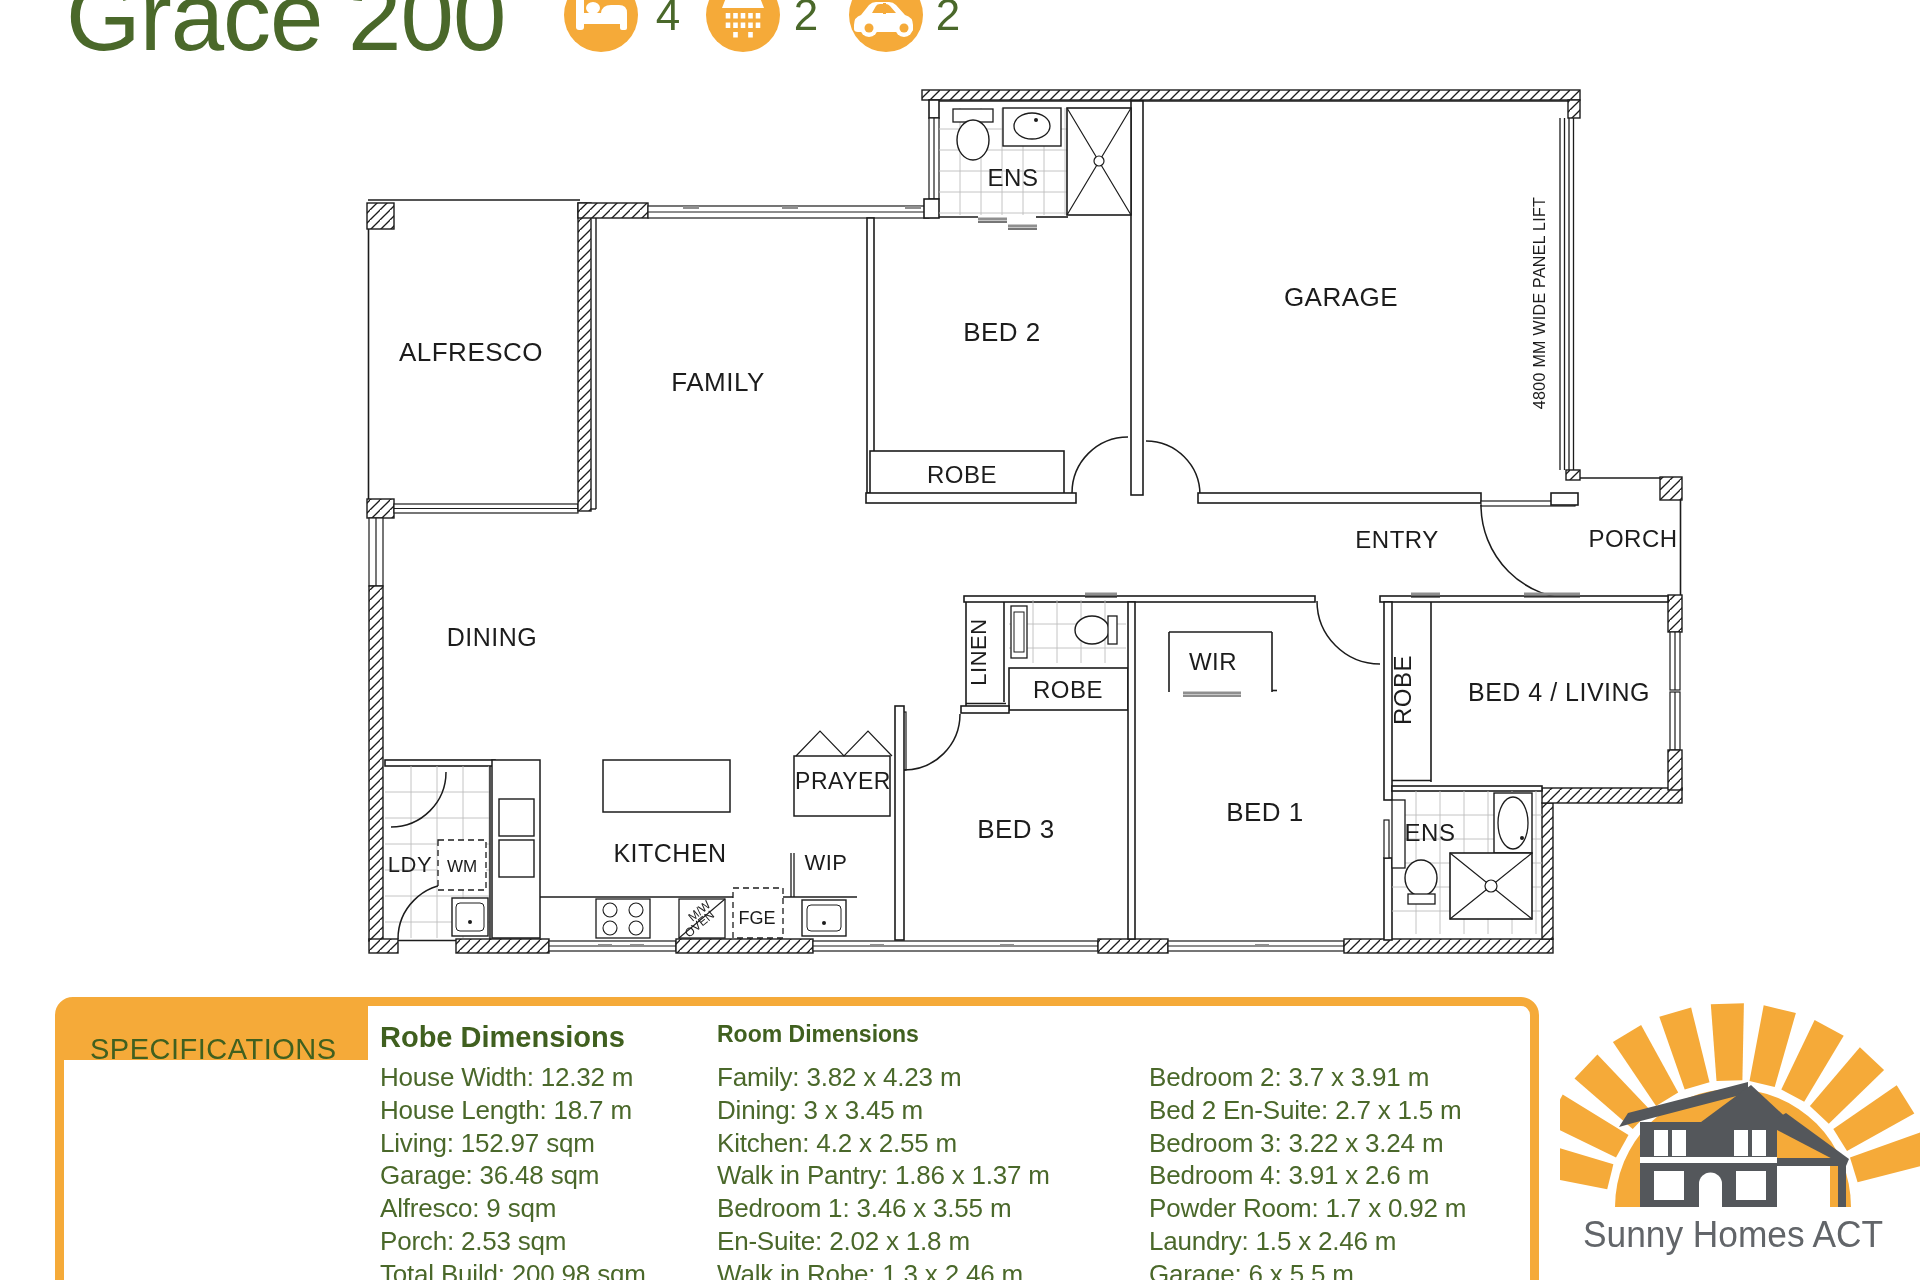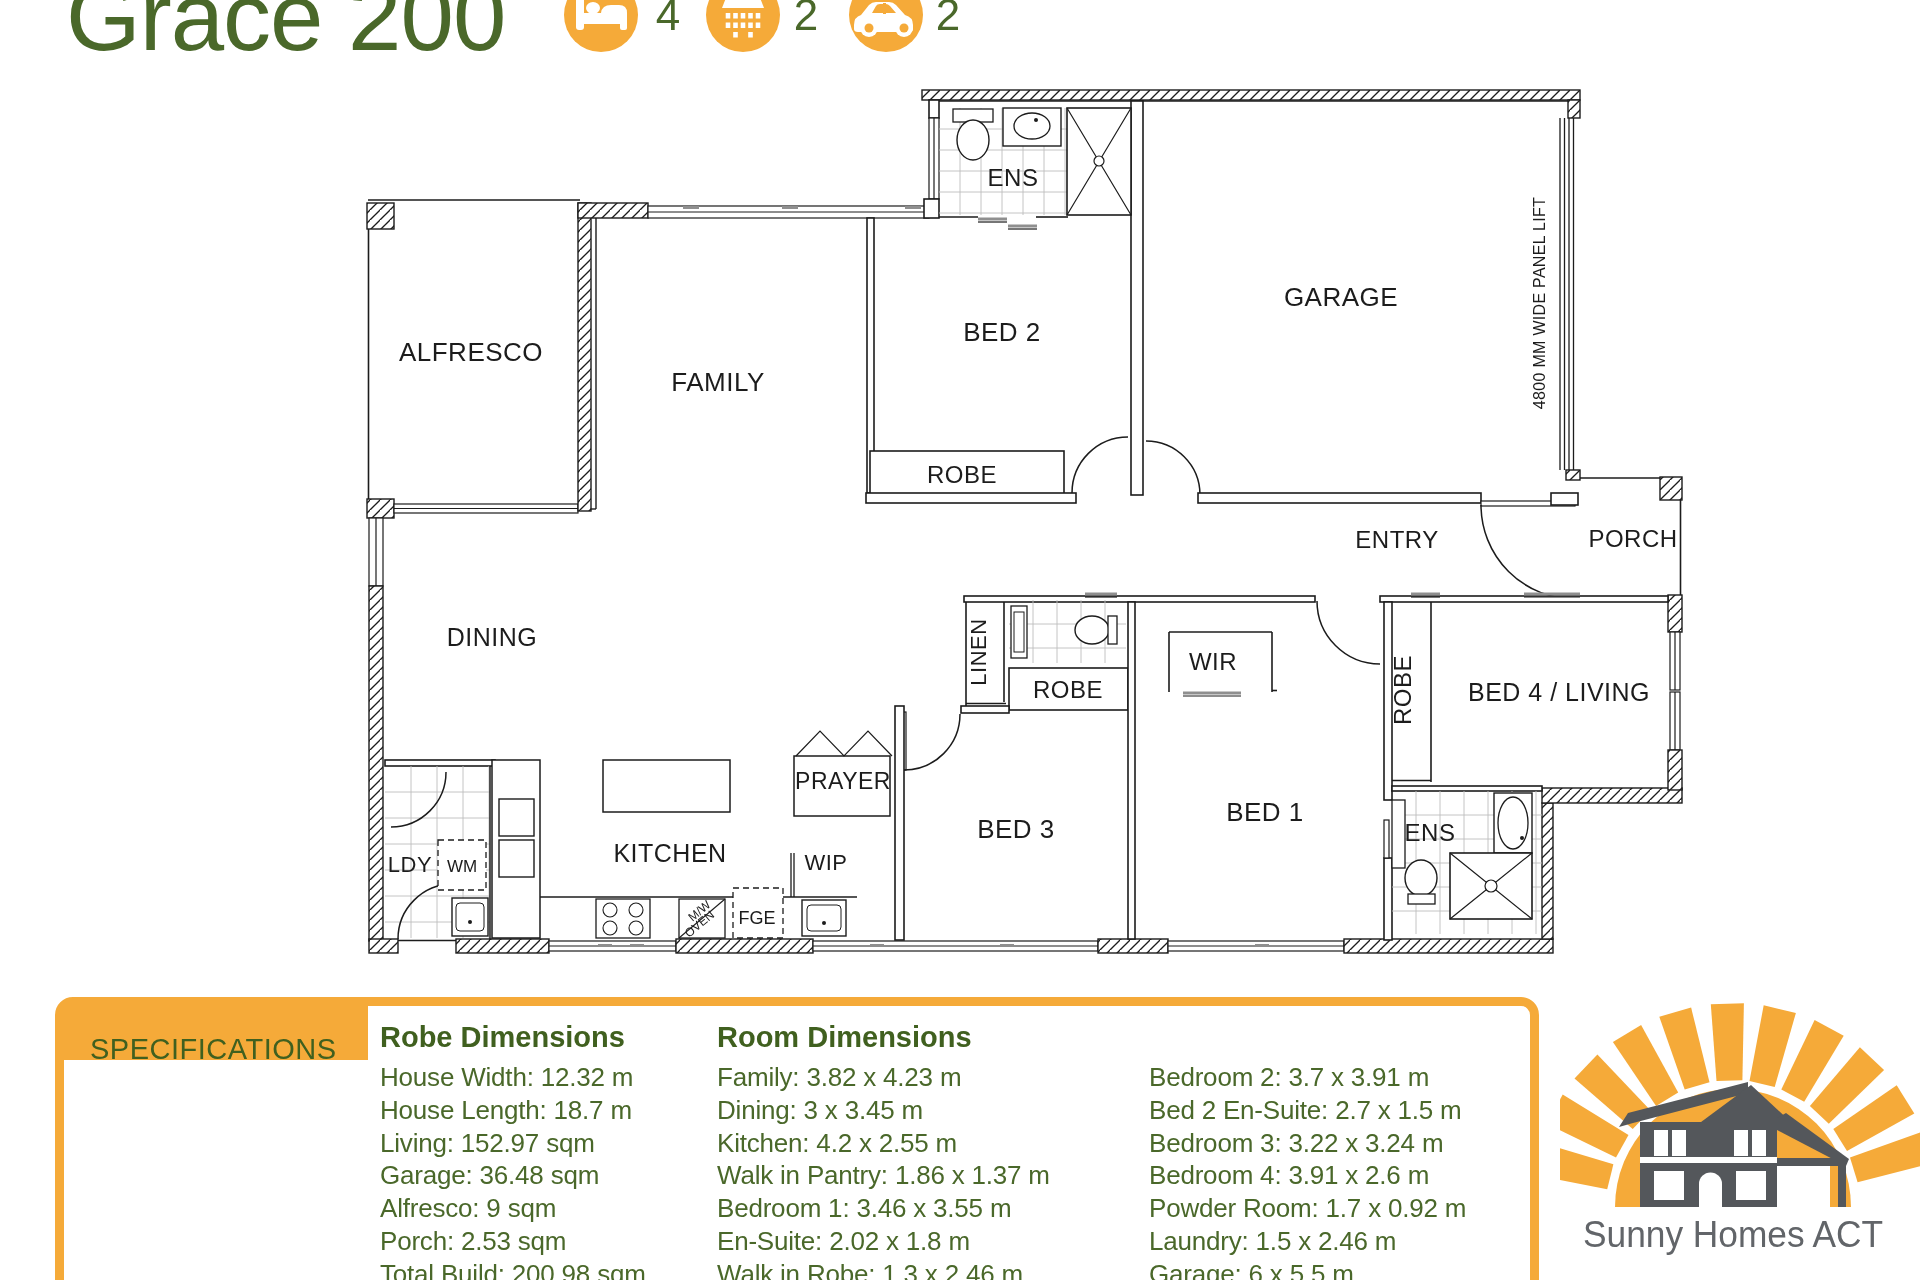--- a/index.html
+++ b/index.html
@@ -410,21 +410,21 @@
 </svg>
 
 <div style="position:absolute;left:55px;top:997px;width:1466px;height:300px;border:9px solid #f5aa39;border-radius:18px"></div>
 
 <div style="position:absolute;left:64px;top:1004px;width:304px;height:56px;background:#f5aa39"></div>
 
 <div style="position:absolute;left:90px;top:1033px;font-family:'Liberation Sans',sans-serif;font-size:29px;color:#40601f;letter-spacing:0.5px">SPECIFICATIONS</div>
 
 <div style="position:absolute;left:380px;top:1021px;font-family:'Liberation Sans',sans-serif;font-size:29px;font-weight:bold;color:#40601f">Robe Dimensions</div>
 
-<div style="position:absolute;left:717px;top:1021px;font-family:'Liberation Sans',sans-serif;font-size:29px;font-weight:bold;color:#40601f">Room Dimensions</div>
+<div style="position:absolute;left:717px;top:1021px;font-family:'Liberation Sans',sans-serif;font-size:23px;font-weight:bold;color:#40601f">Room Dimensions</div>
 
 <div style="position:absolute;left:380px;top:1061px;font-family:'Liberation Sans',sans-serif;font-size:26px;line-height:32.8px;letter-spacing:-0.2px;color:#4a682a">House Width: 12.32 m<br>House Length: 18.7 m<br>Living: 152.97 sqm<br>Garage: 36.48 sqm<br>Alfresco: 9 sqm<br>Porch: 2.53 sqm<br>Total Build: 200.98 sqm</div>
 
 <div style="position:absolute;left:717px;top:1061px;font-family:'Liberation Sans',sans-serif;font-size:26px;line-height:32.8px;letter-spacing:-0.2px;color:#4a682a">Family: 3.82 x 4.23 m<br>Dining: 3 x 3.45 m<br>Kitchen: 4.2 x 2.55 m<br>Walk in Pantry: 1.86 x 1.37 m<br>Bedroom 1: 3.46 x 3.55 m<br>En-Suite: 2.02 x 1.8 m<br>Walk in Robe: 1.3 x 2.46 m</div>
 
 <div style="position:absolute;left:1149px;top:1061px;font-family:'Liberation Sans',sans-serif;font-size:26px;line-height:32.8px;letter-spacing:-0.2px;color:#4a682a">Bedroom 2: 3.7 x 3.91 m<br>Bed 2 En-Suite: 2.7 x 1.5 m<br>Bedroom 3: 3.22 x 3.24 m<br>Bedroom 4: 3.91 x 2.6 m<br>Powder Room: 1.7 x 0.92 m<br>Laundry: 1.5 x 2.46 m<br>Garage: 6 x 5.5 m</div>
 
 <svg width="400" height="290" viewBox="1560 1000 400 290" style="position:absolute;left:1560px;top:1000px">
 
 <g fill="#f5aa39">

